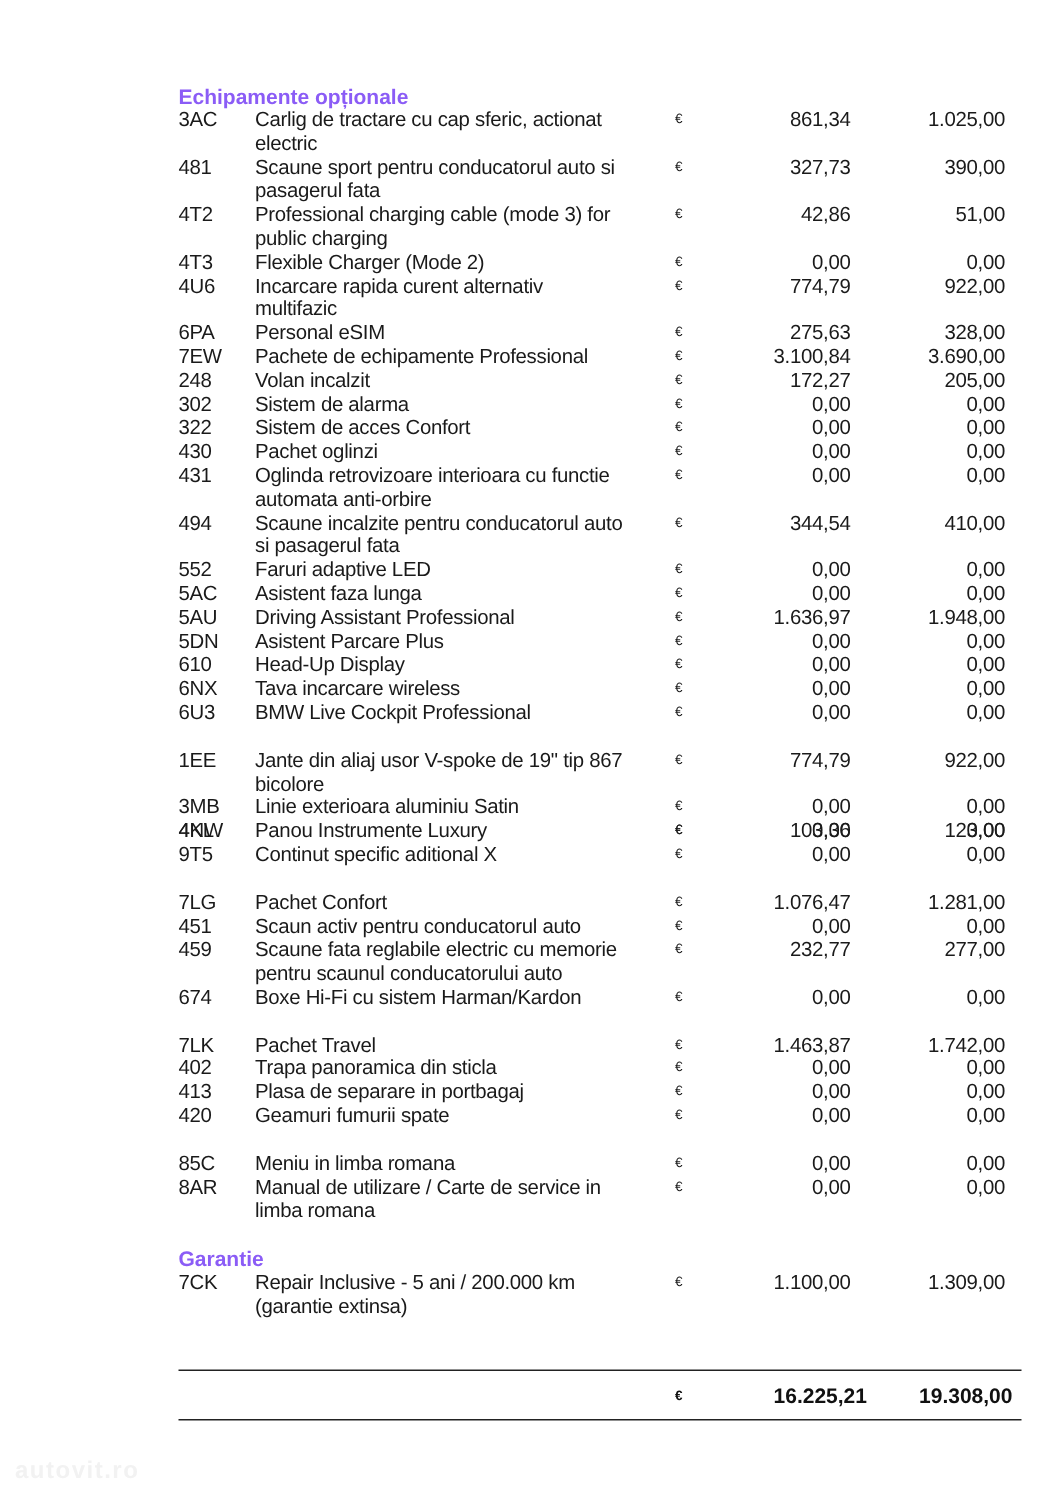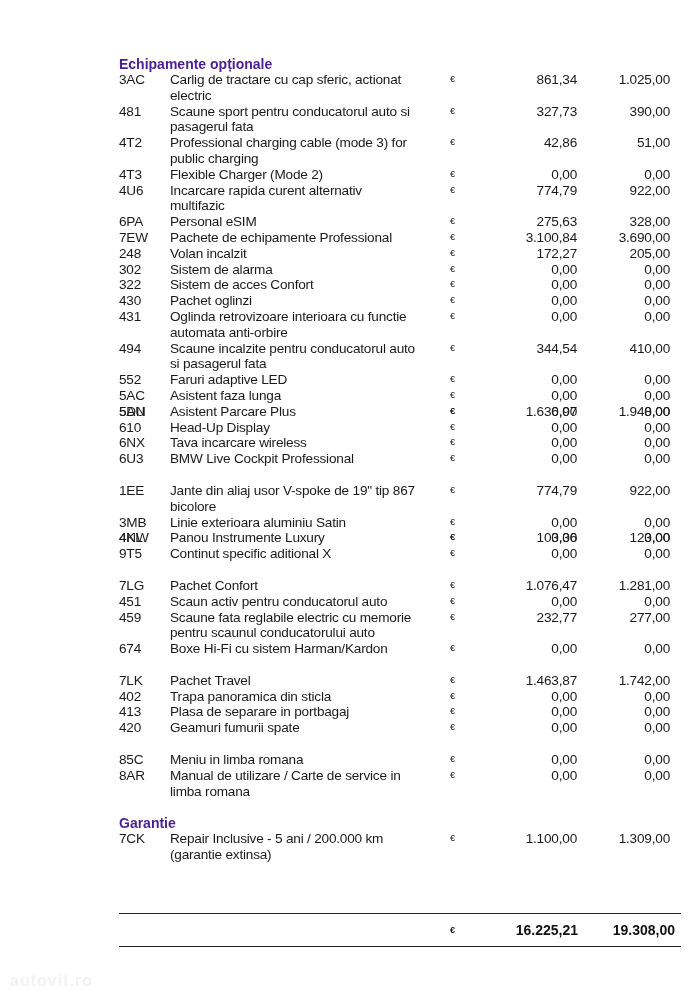--- a/index.html
+++ b/index.html
@@ -1,24 +1,24 @@
 <!DOCTYPE html>
 <html><head>
 <meta charset="utf-8">
 <style>
   html, body { margin: 0; padding: 0; background: #ffffff; }
   body { width: 698px; height: 1000px; position: relative; overflow: hidden;
          font-family: "Liberation Sans", "DejaVu Sans", sans-serif; color: #1a1a1a; }
   .doc { position: absolute; left: 119px; top: 56px; width: 560px; }
-  .section-title { font-weight: bold; font-size: 14px; line-height: 16px; height: 16px; color: #4c1d95; }
+  .section-title { font-weight: bold; font-size: 14px; line-height: 16px; height: 16px; color: #8b5cf6; }
   .row { position: relative; font-size: 13.6px; line-height: 15.8px; letter-spacing: -0.2px; }
   .row .code { position: absolute; left: 0; top: 0; width: 60px; }
   .row .desc { margin-left: 51px; width: 246px; }
   .row .cur { position: absolute; left: 331px; top: 0; font-size: 9px; }
-  .row .net { position: absolute; right: 102px; top: 0; text-align: right; }
+  .row .net { position: absolute; right: 112px; top: 0; text-align: right; }
   .row .gross { position: absolute; right: 9px; top: 0; text-align: center; }
   .gap { height: 16px; }
   .rule { position: absolute; left: 119px; width: 562px; height: 1px; background: #222; }
   .subtotal { position: absolute; left: 119px; top: 920px; width: 562px; height: 20px;
               font-weight: bold; font-size: 14px; line-height: 20px; color: #111; }
   .subtotal .cur { position: absolute; left: 331px; top: 0; font-size: 9px; font-weight: bold; }
   .subtotal .net { position: absolute; right: 103px; top: 0; text-align: right; }
   .subtotal .gross { position: absolute; right: 6px; top: 0; }
   .watermark { position: absolute; left: 10px; top: 972px; font-size: 16px; color: #f2f2f2;
                letter-spacing: 1px; font-weight: bold; }
@@ -129,20 +129,21 @@
       </div>
       <div class="row">
         <span class="code">5AC</span>
         <div class="desc">Asistent faza lunga</div>
         <span class="cur">€</span>
         <span class="net">0,00</span>
         <span class="gross">0,00</span>
       </div>
       <div class="row">
         <span class="code">5AU</span>
+        <div class="desc">Driving Assistant Professional</div>
         <span class="cur">€</span>
         <span class="net">1.636,97</span>
         <span class="gross">1.948,00</span>
       </div>
       <div class="row">
         <span class="code">5DN</span>
         <div class="desc">Asistent Parcare Plus</div>
         <span class="cur">€</span>
         <span class="net">0,00</span>
         <span class="gross">0,00</span>

